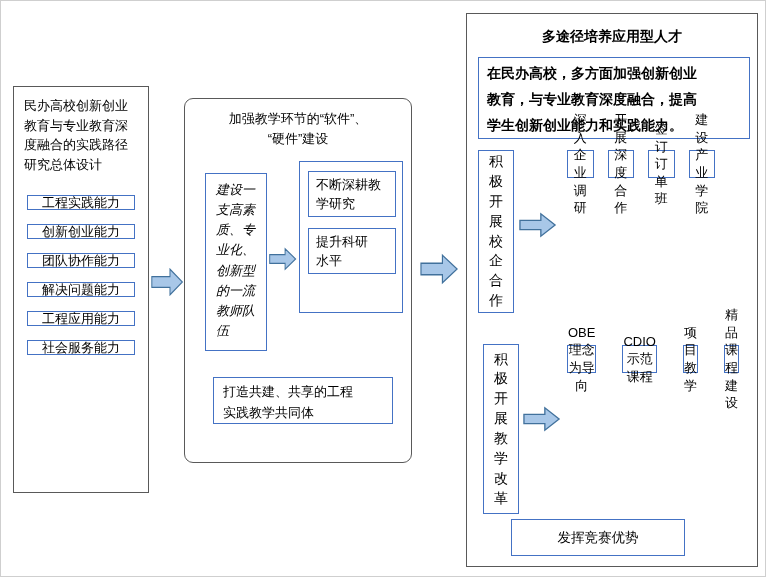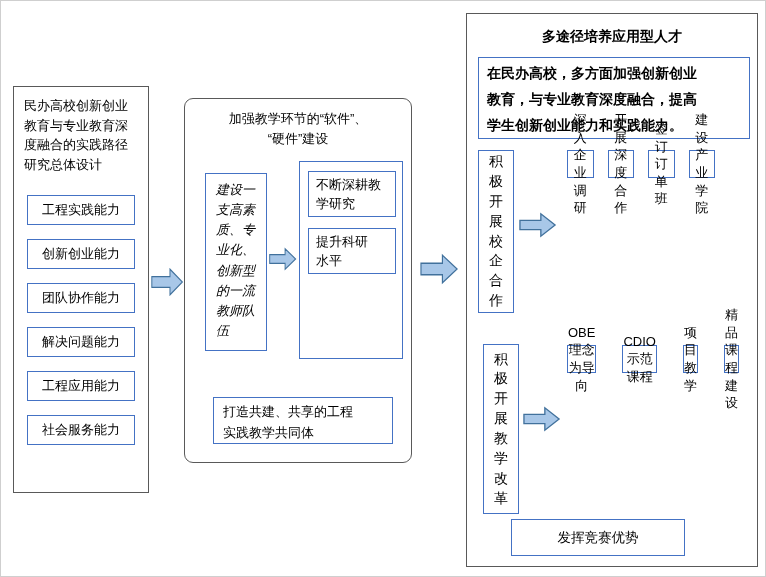--- a/index.html
+++ b/index.html
@@ -12,29 +12,29 @@
   .panel { position: absolute; border: 1px solid #595959; background: #fff; }
   .bluebox {
     border: 1px solid #4472c4; background: #fff;
     display: flex; align-items: center; justify-content: center;
     text-align: center; font-size: 13px; line-height: 1.35;
   }
   .pre { white-space: pre-line; }
   .left-title { padding: 9px 6px 0 10px; font-size: 13px; line-height: 1.5; }
   .left-items { position: absolute; left: 0; right: 0; top: 108px;
     display: flex; flex-direction: column; align-items: center; gap: 14px; }
-  .left-items .bluebox { width: 108px; height: 30px; }
+  .left-items .bluebox { width: 108px; height: 15px; }
   .mid-title { padding-top: 10px; text-align: center; font-size: 13px; line-height: 1.55; }
   .teacher-box { position: absolute; left: 20px; top: 74px; width: 62px; height: 178px;
     border: 1px solid #4472c4; font-size: 13px; line-height: 1.55; padding: 6px 0 0 10px; font-style: italic; }
-  .inner-group { position: absolute; left: 114px; top: 62px; width: 104px; height: 198px;
+  .inner-group { position: absolute; left: 114px; top: 62px; width: 104px; height: 152px;
     border: 1px solid #4472c4; }
   .inner-group .bluebox { position: absolute; left: 8px; width: 88px; height: 46px;
     justify-content: flex-start; text-align: left; padding-left: 7px; line-height: 1.5; }
-  .mid-bottom { position: absolute; left: 28px; top: 298px; width: 180px; height: 47px;
+  .mid-bottom { position: absolute; left: 28px; top: 278px; width: 180px; height: 47px;
     border: 1px solid #4472c4; font-size: 13px; line-height: 1.6; padding: 4px 6px 0 9px; }
   .right-title { text-align: center; padding-top: 14px; font-size: 14px; font-weight: bold; }
   .intro-box { position: absolute; left: 11px; top: 43px; width: 272px; height: 82px;
     border: 1px solid #4472c4; font-size: 14px; font-weight: bold; line-height: 1.85;
     padding: 3px 6px 0 8px; }
   .vlabel { position: absolute; width: 36px; border: 1px solid #4472c4;
     display: flex; align-items: center; justify-content: center;
     text-align: center; font-size: 14px; line-height: 1.42; }
   .rcol { position: absolute; left: 100px; width: 148px;
     display: flex; }

